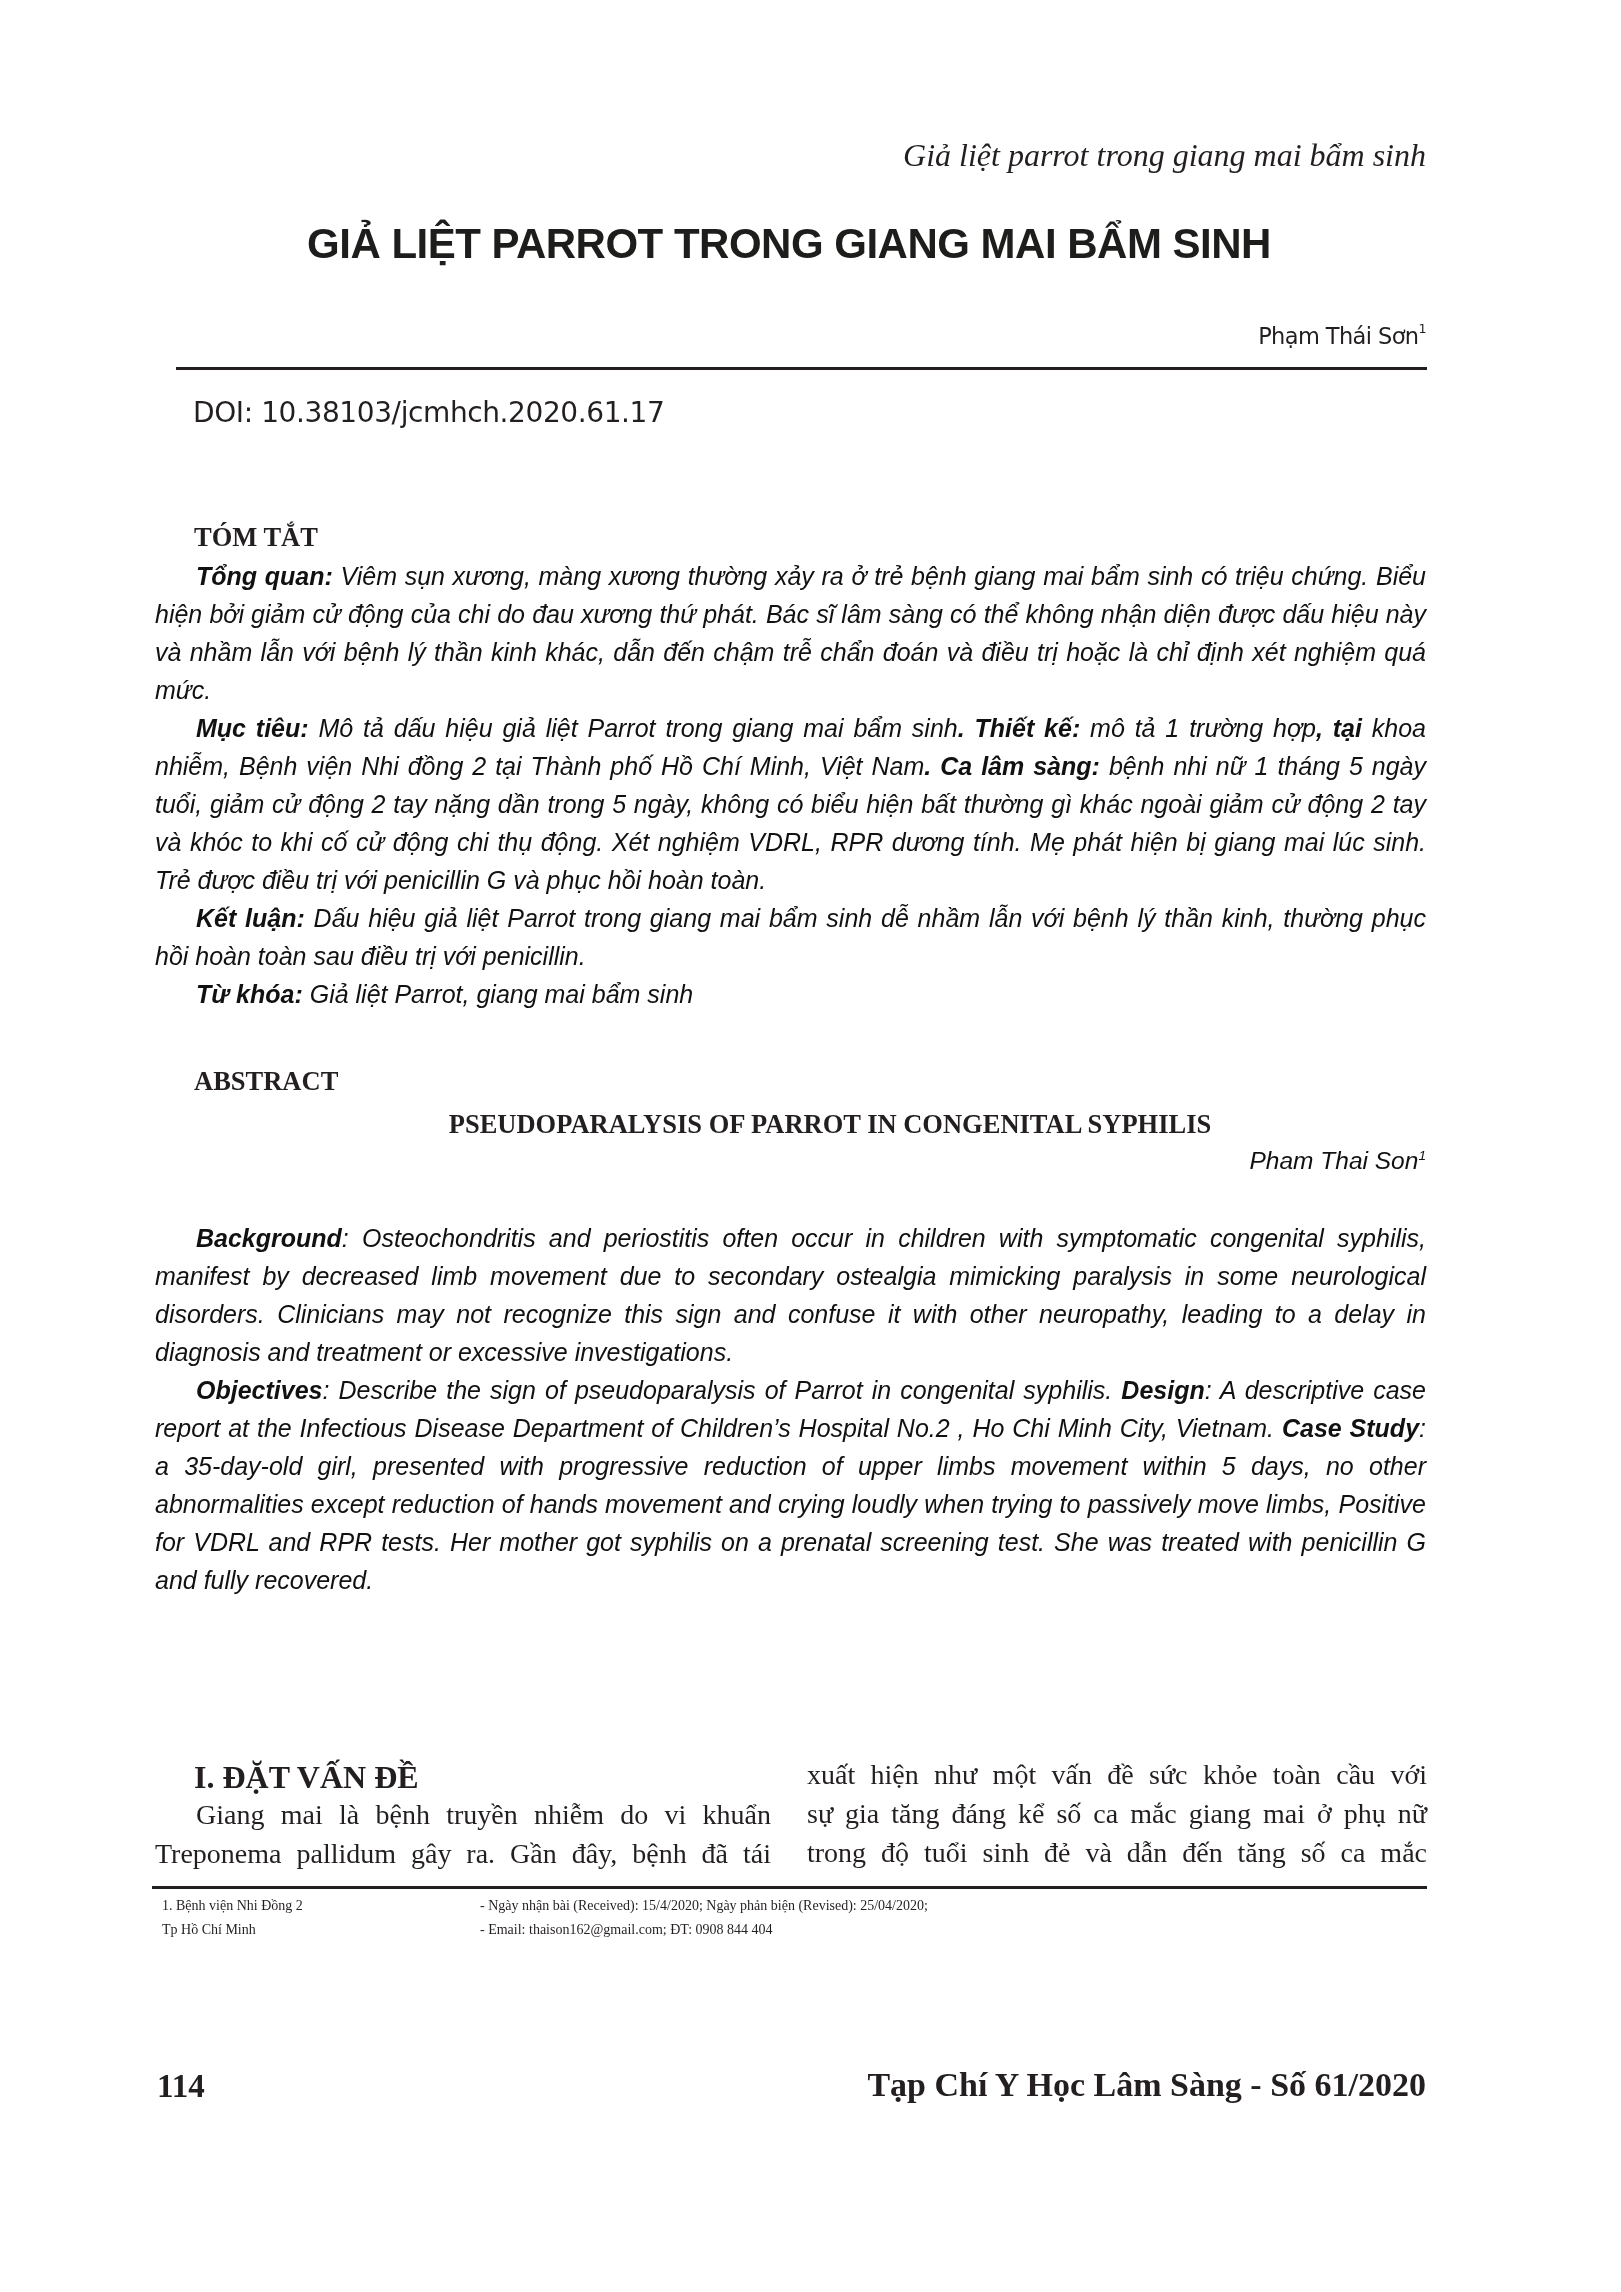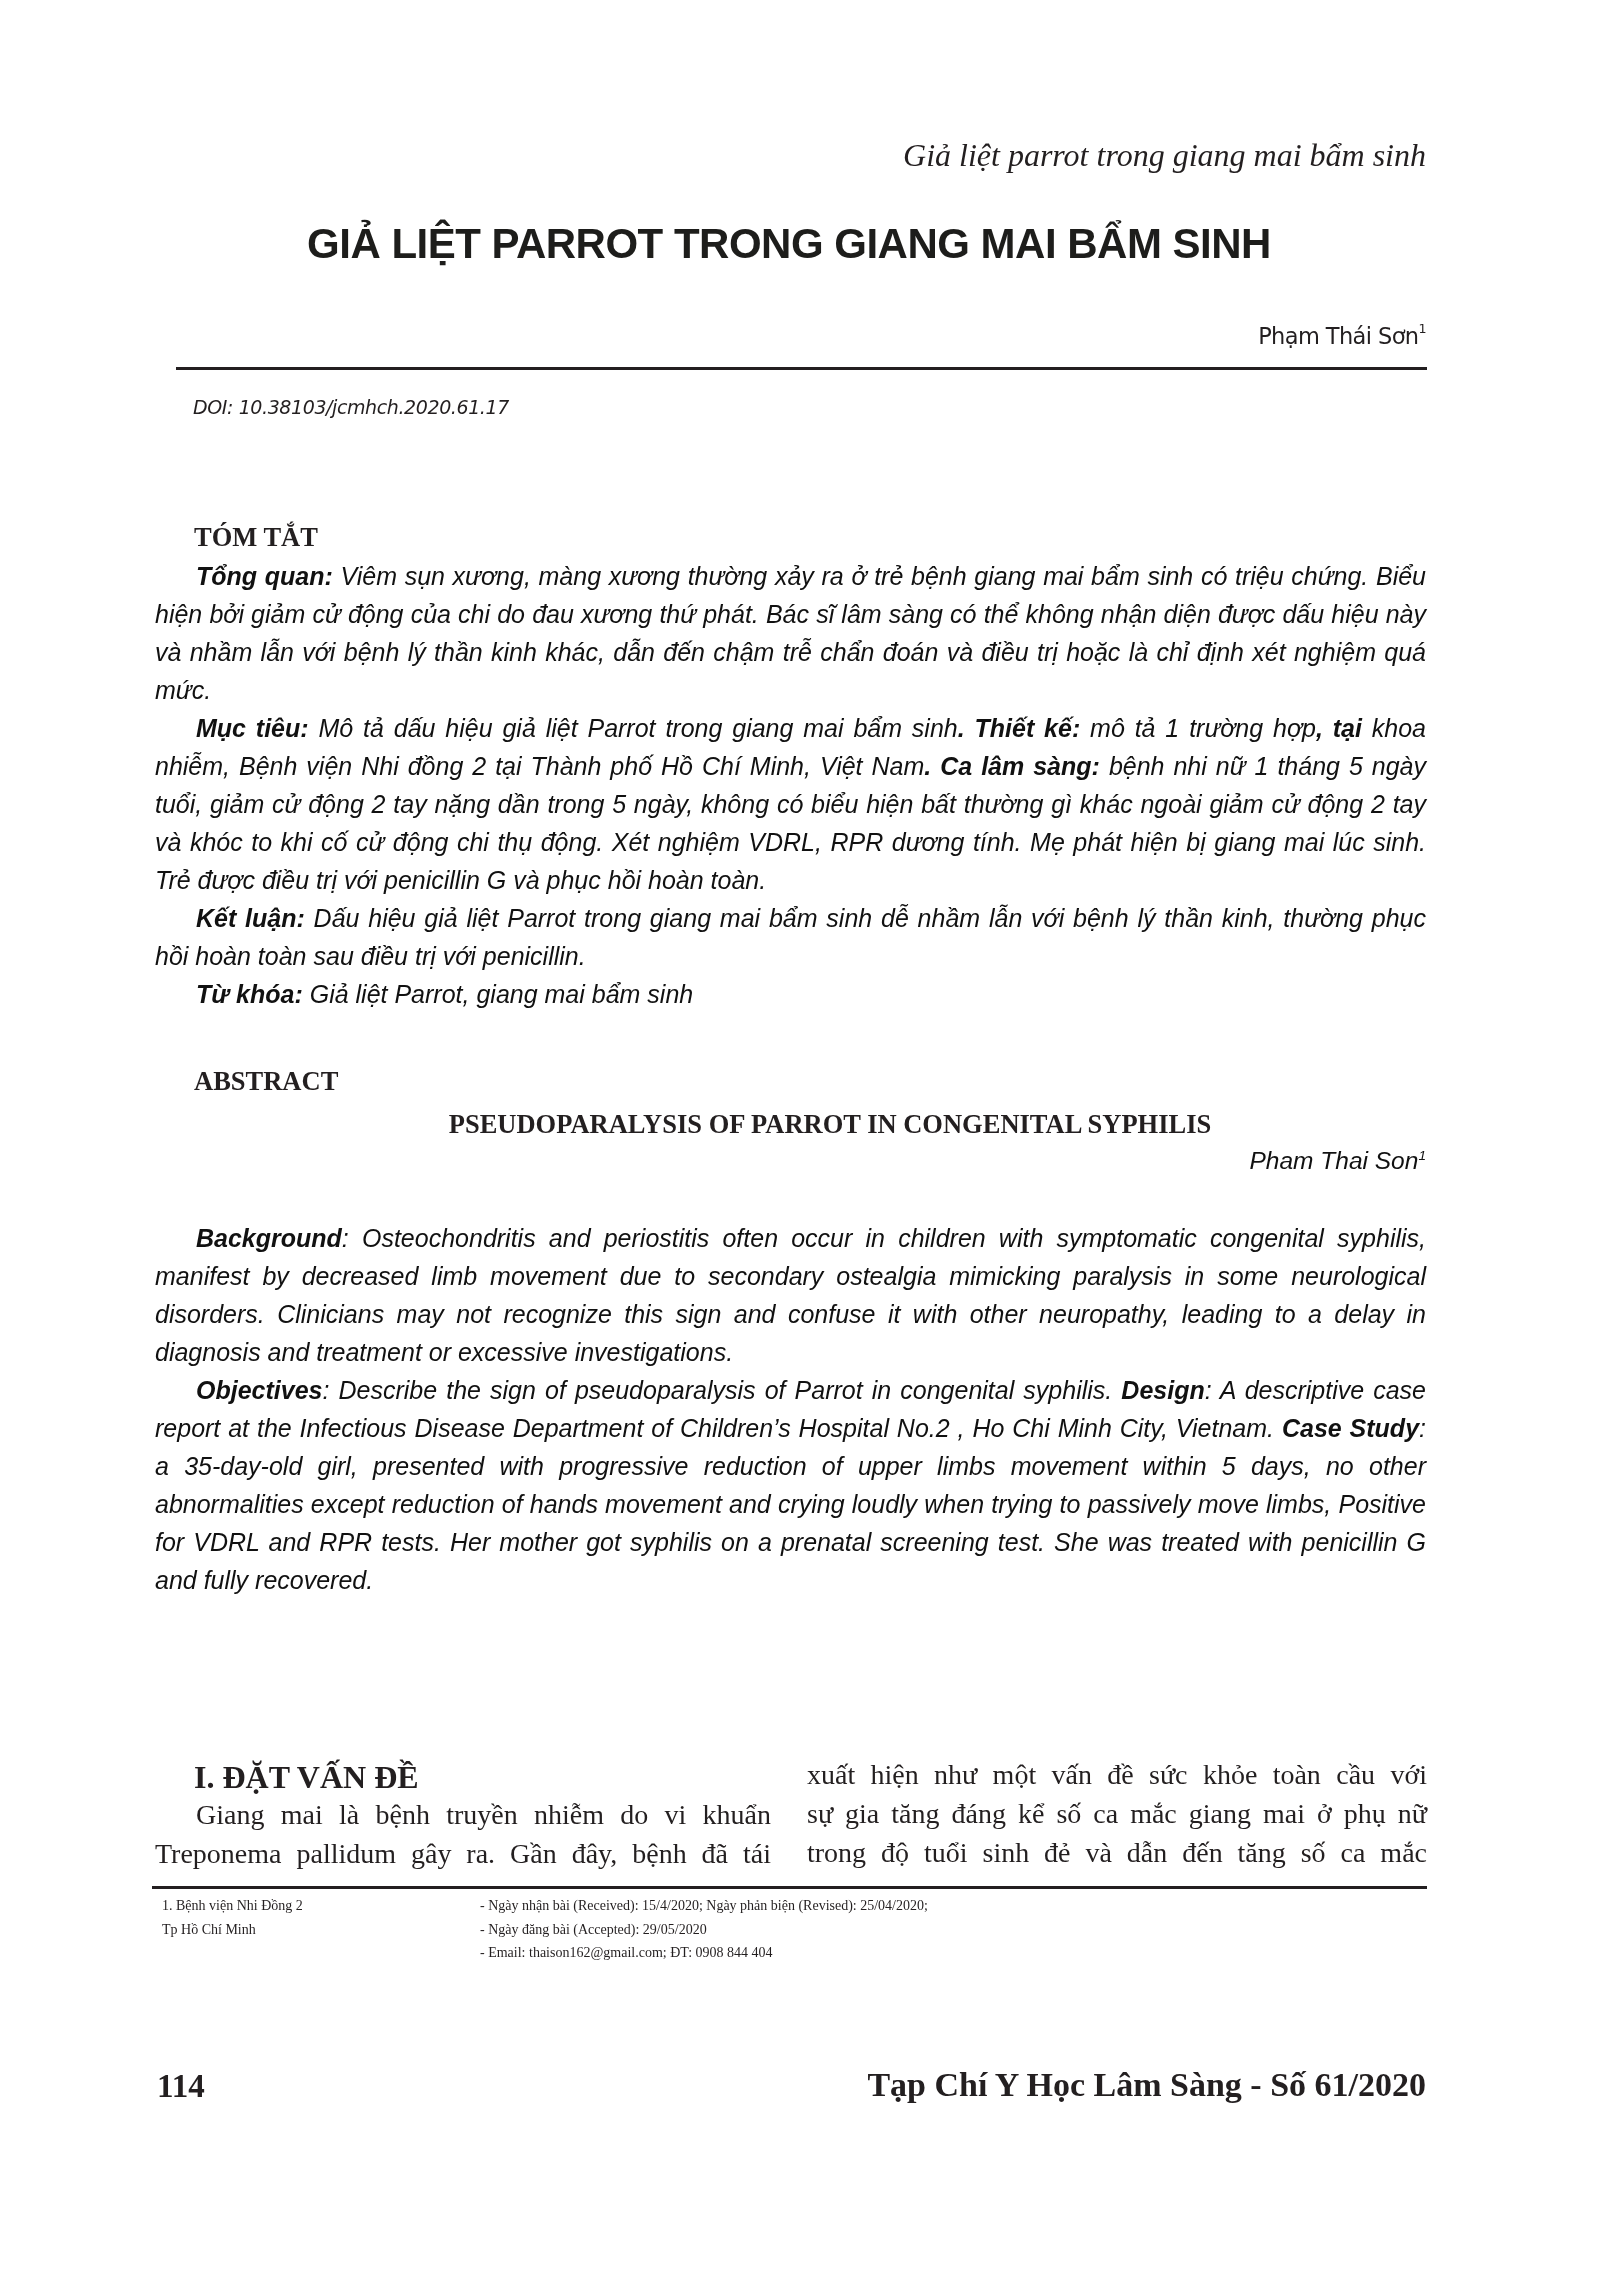--- a/index.html
+++ b/index.html
@@ -3,21 +3,21 @@
 <meta charset="utf-8">
 <style>
   html, body { margin: 0; padding: 0; background: #ffffff; }
   body { width: 1621px; height: 2293px; position: relative; overflow: hidden; color: #1d1d1b; }
   .abs { position: absolute; }
   .running-header { right: 195px; top: 137px; font-family: "Liberation Serif", "DejaVu Serif", serif; font-style: italic; font-size: 32px; color: #231f20; white-space: nowrap; }
   .title { left: 0; width: 1578px; text-align: center; top: 220px; font-family: "Liberation Sans", "DejaVu Sans", sans-serif; font-weight: bold; font-size: 42px; letter-spacing: -0.5px; color: #1d1d1b; white-space: nowrap; }
   .author-top { right: 195px; top: 323px; font-family: "DejaVu Sans", "Liberation Sans", sans-serif; font-size: 22.5px; color: #231f20; letter-spacing: -0.6px; white-space: nowrap; }
   .author-top sup { font-size: 12.7px; vertical-align: top; position: relative; top: -2px; }
   .rule-top { left: 176px; top: 367px; width: 1251px; height: 2.9px; background: #231f20; }
-  .doi { left: 193px; top: 396px; font-family: "DejaVu Sans", "Liberation Sans", sans-serif; font-size: 19px; letter-spacing: -0.4px; color: #231f20; white-space: nowrap; font-style: italic; }
+  .doi { left: 193px; top: 396px; font-family: "DejaVu Sans", "Liberation Sans", sans-serif; font-size: 28px; letter-spacing: -0.4px; color: #231f20; white-space: nowrap; }
 
   .body-block { left: 155px; width: 1271px; font-family: "Liberation Sans", "DejaVu Sans", sans-serif; font-style: italic; font-size: 25px; line-height: 38px; color: #111; text-align: justify; }
   .body-block p { margin: 0; text-indent: 41px; }
   .body-block b { font-weight: bold; }
   .sec-head { font-family: "Liberation Serif", "DejaVu Serif", serif; font-weight: bold; font-size: 26.5px; color: #231f20; white-space: nowrap; }
   .tomtat-head { left: 194px; top: 522px; }
   .vn-abstract { top: 557px; }
   .abstract-head { left: 194px; top: 1066px; }
   .en-title { left: 0; width: 1621px; text-align: center; top: 1109px; padding-left: 39px; box-sizing: border-box; }
   .author-en { right: 195px; top: 1147px; font-family: "Liberation Sans", "DejaVu Sans", sans-serif; font-style: italic; font-size: 24.5px; color: #111; white-space: nowrap; }
@@ -85,19 +85,18 @@
 
 <div class="abs rule-foot"></div>
 
 <div class="abs fn fn-left">
   <div>1. Bệnh viện Nhi Đồng 2</div>
   <div>Tp Hồ Chí Minh</div>
 </div>
 
 <div class="abs fn fn-right">
   <div>- Ngày nhận bài (Received): 15/4/2020; Ngày phản biện (Revised): 25/04/2020;</div>
-  <div>- Ngày đăng bài (Accepted): 29/05/2020</div>
   <div>- Email: thaison162@gmail.com; ĐT: 0908 844 404</div>
 </div>
 
 <div class="abs page-num">114</div>
 <div class="abs journal">Tạp Chí Y Học Lâm Sàng - Số 61/2020</div>
 
 
 </body></html>

